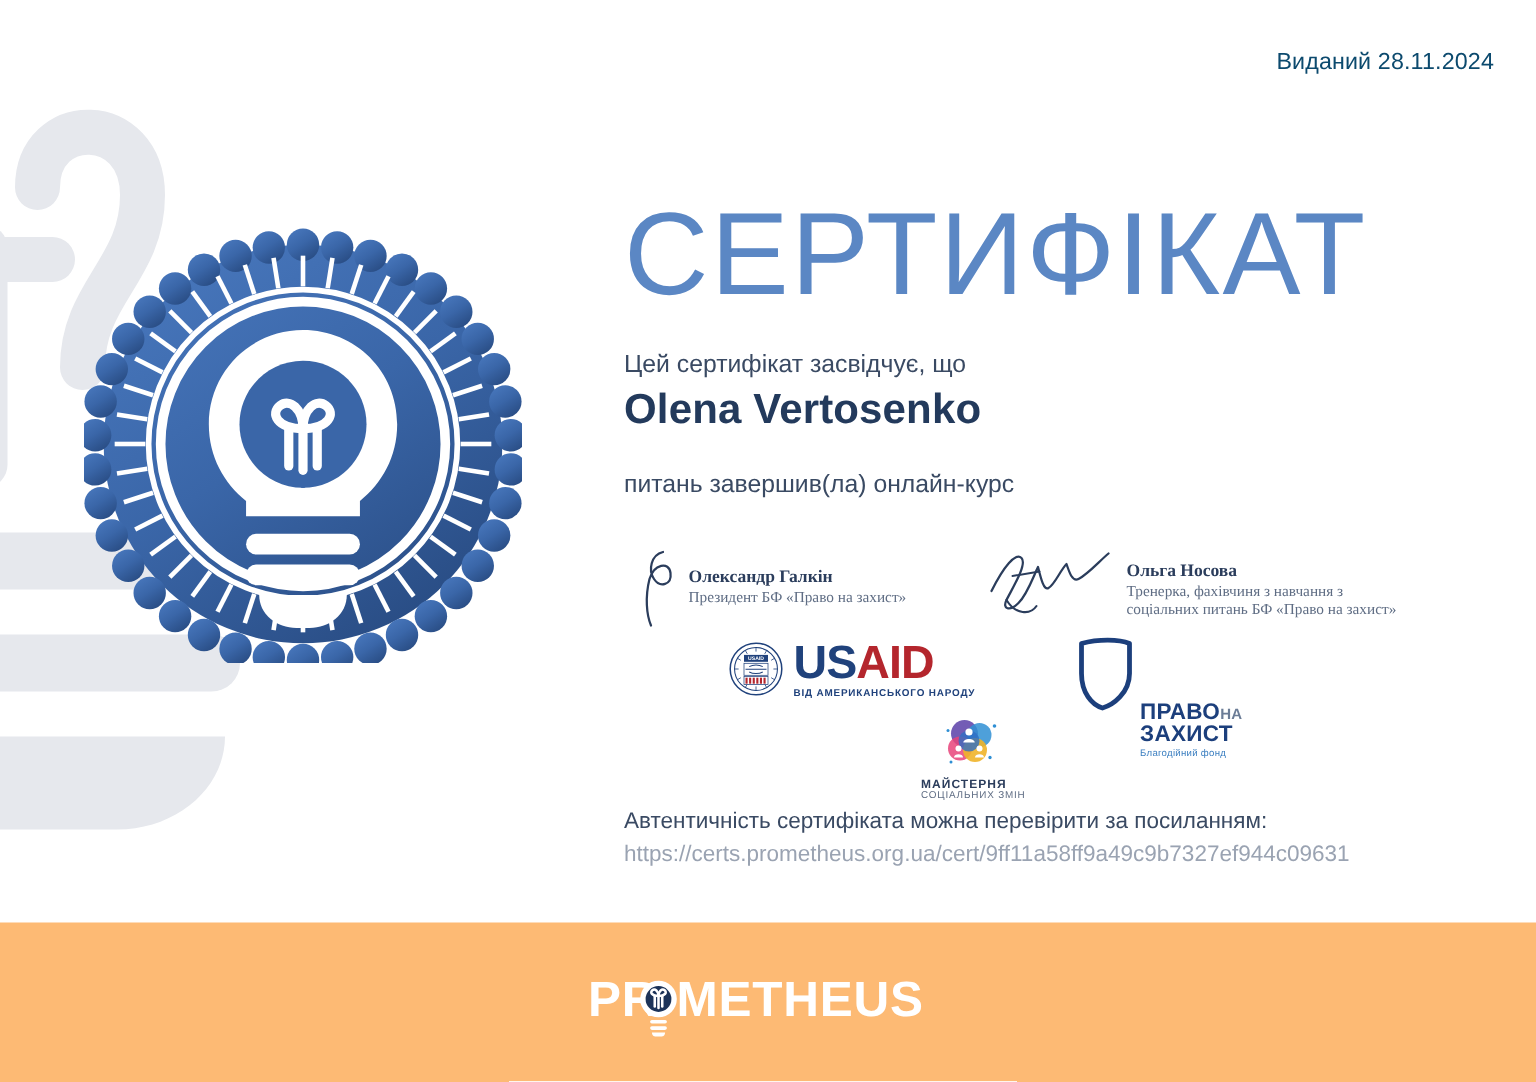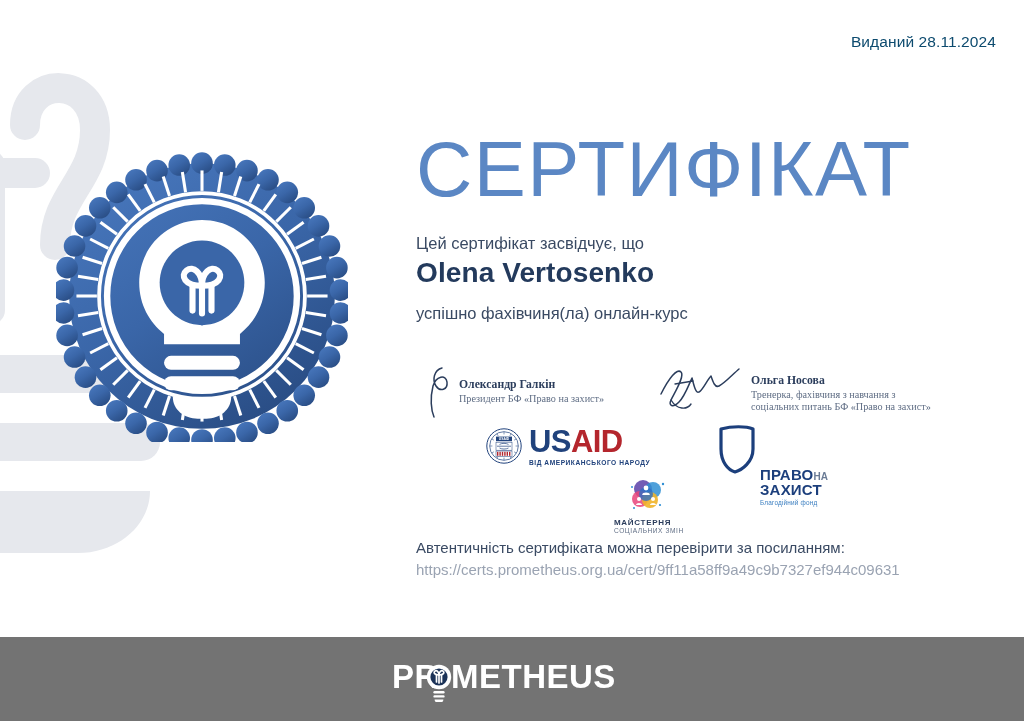--- a/index.html
+++ b/index.html
@@ -25,21 +25,21 @@
 
   
   .content{position:absolute;left:412px;top:132px;width:600px;}
 
   .title{
     font-size:78px;line-height:.95;color:#5b87c4;font-weight:400;
     letter-spacing:1.5px;white-space:nowrap;
     margin:0 0 26px 4px;
   }
   .l-small{font-size:16.5px;color:#3a4a63;margin:0 0 2px 4px;line-height:1.35;}
-  .l-name{font-size:28px;color:#233a5c;font-weight:700;margin:0 0 12px 4px;line-height:1.2;letter-spacing:.1px;}
+  .l-name{font-size:28px;color:#233a5c;font-weight:700;margin:0 0 22px 4px;line-height:1.2;letter-spacing:.1px;}
   .l-course{font-size:19.5px;color:#4a6591;margin:0 0 0 4px;line-height:1.3;letter-spacing:.1px;}
 
   
   .sigs{position:absolute;left:412px;top:366px;width:600px;height:56px;}
   .sig{position:absolute;top:0;}
   .sig-scribble{position:absolute;left:0;top:-2px;}
   .sig-txt{position:absolute;font-family:Liberation Serif, serif;}
   .sig-name{font-size:11.7px;font-weight:700;color:#2b3d5c;line-height:1.25;white-space:nowrap;}
   .sig-role{font-size:10.2px;color:#5f6d84;line-height:1.22;white-space:nowrap;}
 
@@ -65,21 +65,21 @@
   .msz-txt{line-height:1.15;}
   .msz-l1{font-size:8px;font-weight:700;color:#2b3d5c;letter-spacing:.7px;}
   .msz-l2{font-size:6.6px;color:#5f6d84;letter-spacing:.55px;}
 
   
   .verify{position:absolute;left:416px;top:537px;width:600px;}
   .verify-l1{font-size:15px;color:#3a4a63;line-height:1.45;white-space:nowrap;}
   .verify-l2{font-size:15px;color:#9aa3b2;line-height:1.45;white-space:nowrap;}
 
   
-  .footer{position:absolute;left:0;right:0;bottom:0;height:84px;background:#737373;}
+  .footer{position:absolute;left:0;right:0;bottom:0;height:106px;background:#fdba74;}
   .footer-logo{position:absolute;left:50%;top:50%;transform:translate(-50%,-50%);}
 </style>
 </head>
 <body>
 
 <div id="cert">
 
   <svg class="wm" viewBox="0 0 560 560">
     <g fill="none" stroke="#e6e8ed" stroke-width="30" stroke-linecap="round">
       <path d="M175 70 C 175 20, 245 20, 245 75 C 245 125, 205 140, 205 190"></path>
@@ -211,21 +211,21 @@
       <path d="M100 93 C 100 84, 106 79, 110.5 82.5 C 115 86, 112 93, 100 93"></path>
       <path d="M93.5 93 L 93.5 110"></path>
       <path d="M106.5 93 L 106.5 110"></path>
     </g>
   </svg>
 
   <div class="content">
     <div class="title">СЕРТИФІКАТ</div>
     <div class="l-small">Цей сертифікат засвідчує, що</div>
     <div class="l-name">Olena Vertosenko</div>
-    <div class="l-small">успішно фахівчиня(ла) онлайн-курс</div>
+    <div class="l-small">питань завершив(ла) онлайн-курс</div>
   </div>
 
   <div class="sigs">
 
     <div class="sig" style="left:10px;">
       <svg class="sig-scribble" width="46" height="54" viewBox="0 0 46 54">
         <path d="M20 4 C 12 6, 10 16, 14 22 C 18 28, 26 26, 25 18 C 24 10, 14 12, 11 22 C 8 34, 9 46, 12 53" fill="none" stroke="#2b3d5c" stroke-width="1.5" stroke-linecap="round"></path>
       </svg>
       <div class="sig-txt" style="left:37px;top:12px;">
         <div class="sig-name">Олександр Галкін</div>

